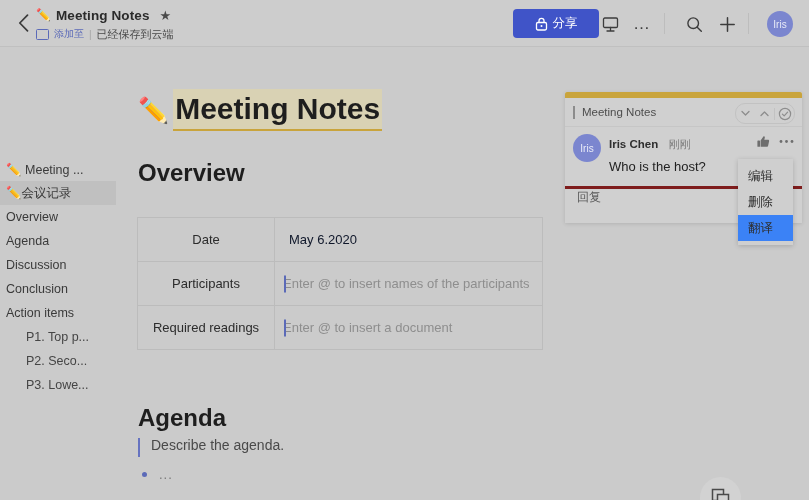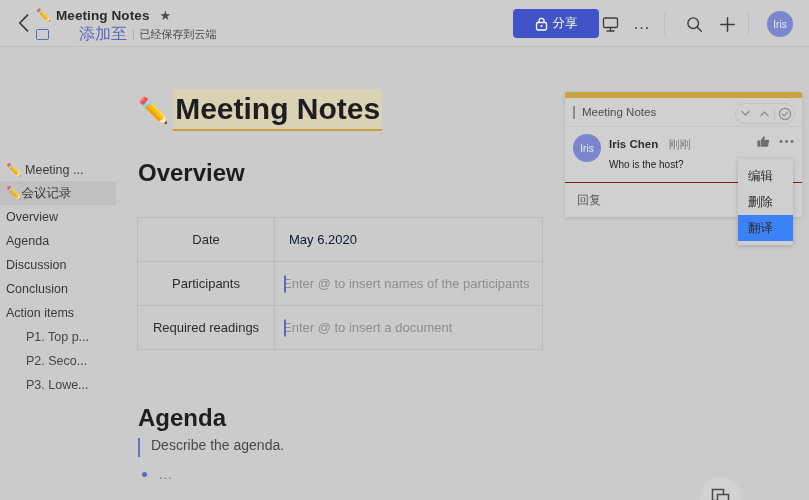--- a/index.html
+++ b/index.html
@@ -16,21 +16,21 @@
   .topbar:after{content:"";position:absolute;left:0;bottom:0;width:100%;height:1px;background:#c0c0c0;}
   .back-btn{position:absolute;left:10px;top:10px;width:26px;height:26px;display:flex;align-items:center;justify-content:center;cursor:pointer;}
   .back-btn svg{display:block;}
   .doc-head{position:absolute;left:36px;top:6px;}
   .doc-title-row{display:flex;align-items:center;gap:5px;height:18px;}
   .doc-emoji{font-size:12px;line-height:1;}
   .doc-title{font-size:13.5px;font-weight:bold;color:#2b2b2b;letter-spacing:0.1px;}
   .star{color:#4a4a4a;font-size:13px;margin-left:5px;cursor:pointer;}
   .doc-sub-row{display:flex;align-items:center;gap:5px;height:16px;margin-top:2px;font-size:11px;}
   .folder-ico{width:11px;height:9px;border:1.4px solid #5b6ab8;border-radius:1.5px;display:inline-block;}
-  .addto{color:#5b6ab8;cursor:pointer;font-size:16px;margin-left:25px;}
+  .addto{color:#5b6ab8;cursor:pointer;font-size:10px;}
   .sep-v{color:#a6a6a6;font-size:10px;}
   .saved{color:#4a4a4a;font-size:11px;}
 
   .share-btn{position:absolute;left:513px;top:9px;width:86px;height:29px;background:#4054c8;border-radius:4px;
     display:flex;align-items:center;justify-content:center;gap:5px;cursor:pointer;}
   .share-label{color:#fff;font-size:12.5px;}
   .tb-icon{position:absolute;top:11px;width:26px;height:26px;display:flex;align-items:center;justify-content:center;cursor:pointer;color:#3c3c3c;}
   .i-present{left:597px;}
   .i-more{left:629px;font-size:17px;letter-spacing:1px;line-height:10px;}
   .i-search{left:681px;}
@@ -84,24 +84,24 @@
   .cp-nav{position:absolute;right:7px;top:5px;height:19px;border:1px solid #c2c2c2;border-radius:10px;
     display:flex;align-items:center;background:#d0d0d0;}
   .cp-nav .nb{width:19px;height:17px;display:flex;align-items:center;justify-content:center;cursor:pointer;}
   .cp-nav .vline{width:1px;height:12px;background:#c2c2c2;}
   .cp-body{position:relative;padding:7px 8px 12px 8px;border-top:1px solid #c6c6c6;}
   .cm-row{display:flex;gap:8px;}
   .cm-avatar{width:28px;height:28px;border-radius:50%;background:#7b86cf;flex:none;
     display:flex;align-items:center;justify-content:center;color:#e9ebf8;font-size:10px;}
   .cm-name{font-size:11.5px;color:#2f2f2f;font-weight:bold;margin-top:32px;}
   .cm-time{font-size:11px;color:#7b7b7b;margin-left:6px;}
-  .cm-text{font-size:10px;color:#222;margin-top:7px;}
+  .cm-text{font-size:13px;color:#222;margin-top:7px;}
   .cm-actions{position:absolute;right:8px;top:8px;display:flex;align-items:center;gap:9px;}
   .cm-actions .act{cursor:pointer;color:#6e6e6e;display:flex;align-items:center;}
-  .cp-reply{height:34px;border-top:1px solid #7f1d1d;display:flex;align-items:center;padding-left:12px;}
+  .cp-reply{height:34px;border-top:3px solid #7f1d1d;display:flex;align-items:flex-start;padding-left:12px;}
   .cp-reply .rt{font-size:12px;color:#5a5a5a;cursor:text;}
 
   
   .ctxmenu{position:absolute;left:738px;top:159px;width:55px;background:#cfcfcf;
     box-shadow:0 1px 5px rgba(0,0,0,0.18);padding:4px 0;}
   .ctxmenu .mi{height:26px;display:flex;align-items:center;padding-left:10px;font-size:12.5px;color:#2e2e2e;cursor:pointer;}
   .ctxmenu .mi.hov{background:#3b82f6;font-family:Liberation Mono, monospace;}
 </style>
 </head>
 <body>

